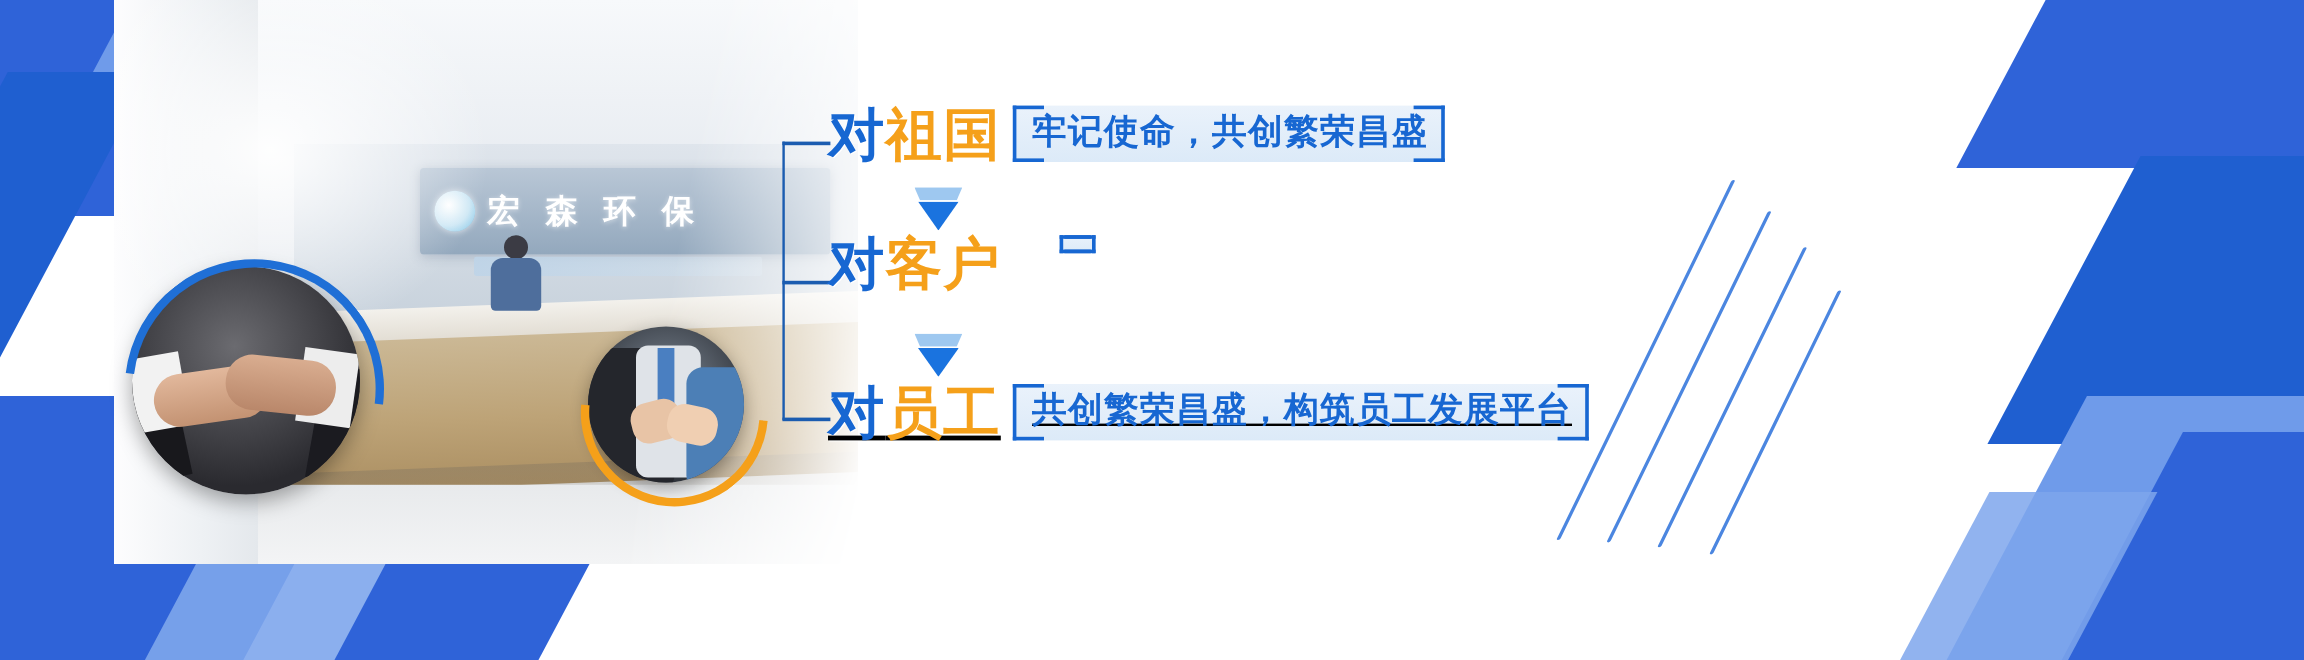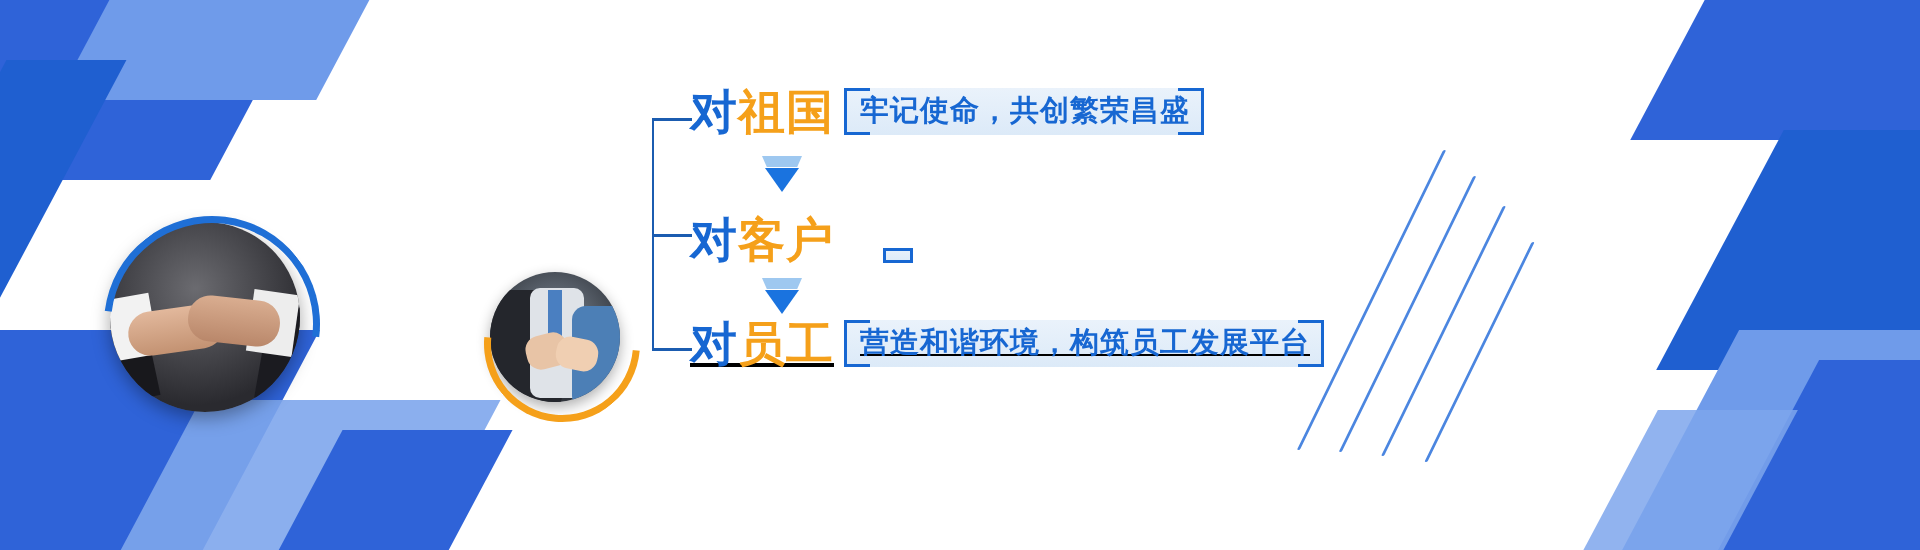--- a/index.html
+++ b/index.html
@@ -220,21 +220,21 @@
   .content{
     position:absolute;left:640px;top:0;width:760px;height:550px;
   }
   .bracket{
     position:absolute;left:12px;top:118px;width:2px;height:232px;background:#1b5cb0;
   }
   .tick{
     position:absolute;left:12px;width:40px;height:3px;background:#1b5cb0;
   }
   .row{
-    position:absolute;left:50px;display:flex;align-items:flex-end;
+    position:absolute;left:50px;display:flex;align-items:flex-start;
     white-space:nowrap;
   }
   .lead{
     font-size:47px;font-weight:700;letter-spacing:1px;line-height:1;
     text-shadow:1px 1px 0 rgba(255,255,255,.9);
   }
   .lead .b{color:#1767d2;}
   .lead .o{color:#f5a01a;}
   .chip{
     margin-left:10px;
@@ -266,37 +266,57 @@
     background:#9ec8f0;
     clip-path:polygon(0 0,100% 0,88% 100%,12% 100%);
   }
   .arrow .bot{
     position:absolute;left:3px;top:12px;width:34px;height:24px;
     background:#1a73df;
     clip-path:polygon(0 0,100% 0,50% 100%);
   }
 
   .r1{top:88px;}
-  .r2{top:216px;gap:39px;}
+  .r2{top:196px;gap:39px;}
   .r3{top:320px;text-decoration:underline;}
   .a1{top:156px;}
   .a2{top:278px;}
 </style>
 </head>
 <body>
 
 <div class="banner">
 
   <div class="deco dl-1"></div>
   <div class="deco dl-2"></div>
   <div class="deco dl-3"></div>
   <div class="deco dl-4"></div>
   <div class="deco dl-5"></div>
   <div class="deco dl-6"></div>
 
+  <div class="photo">
+    <div class="room"></div>
+    <div class="ceil"></div>
+    <div class="backwall"></div>
+    <div class="signboard">
+      <div class="sign-logo"></div>
+      <div class="sign-text">宏 森 环 保</div>
+    </div>
+    <div class="sign-sub"></div>
+    <div class="desk-top"></div>
+    <div class="desk-body"></div>
+    <div class="desk-shadow"></div>
+    <div class="staff">
+      <div class="head"></div>
+      <div class="body"></div>
+    </div>
+    <div class="floor"></div>
+    <div class="pillar"></div>
+    <div class="glow"></div>
+  </div>
 
   <div class="circ handshake">
     <div class="sleeve-a"></div>
     <div class="sleeve-b"></div>
     <div class="cuff-a"></div>
     <div class="cuff-b"></div>
     <div class="hand-a"></div>
     <div class="hand-b"></div>
   </div>
   <div class="circ-ring ring-blue"></div>
@@ -366,18 +386,18 @@
 
     <div class="row r3">
       <div class="lead">
         <span class="b">对</span><span class="o">员工</span>
       </div>
       <div class="chip">
         <span class="cap-t"></span>
         <span class="cap-t r"></span>
         <span class="cap-b"></span>
         <span class="cap-b r"></span>
-        <span>营造和谐环境，构筑员工发展平台</span>
+        <span>共创繁荣昌盛，构筑员工发展平台</span>
       </div>
     </div>
   </div>
 
 </div>
 
 </body></html>

